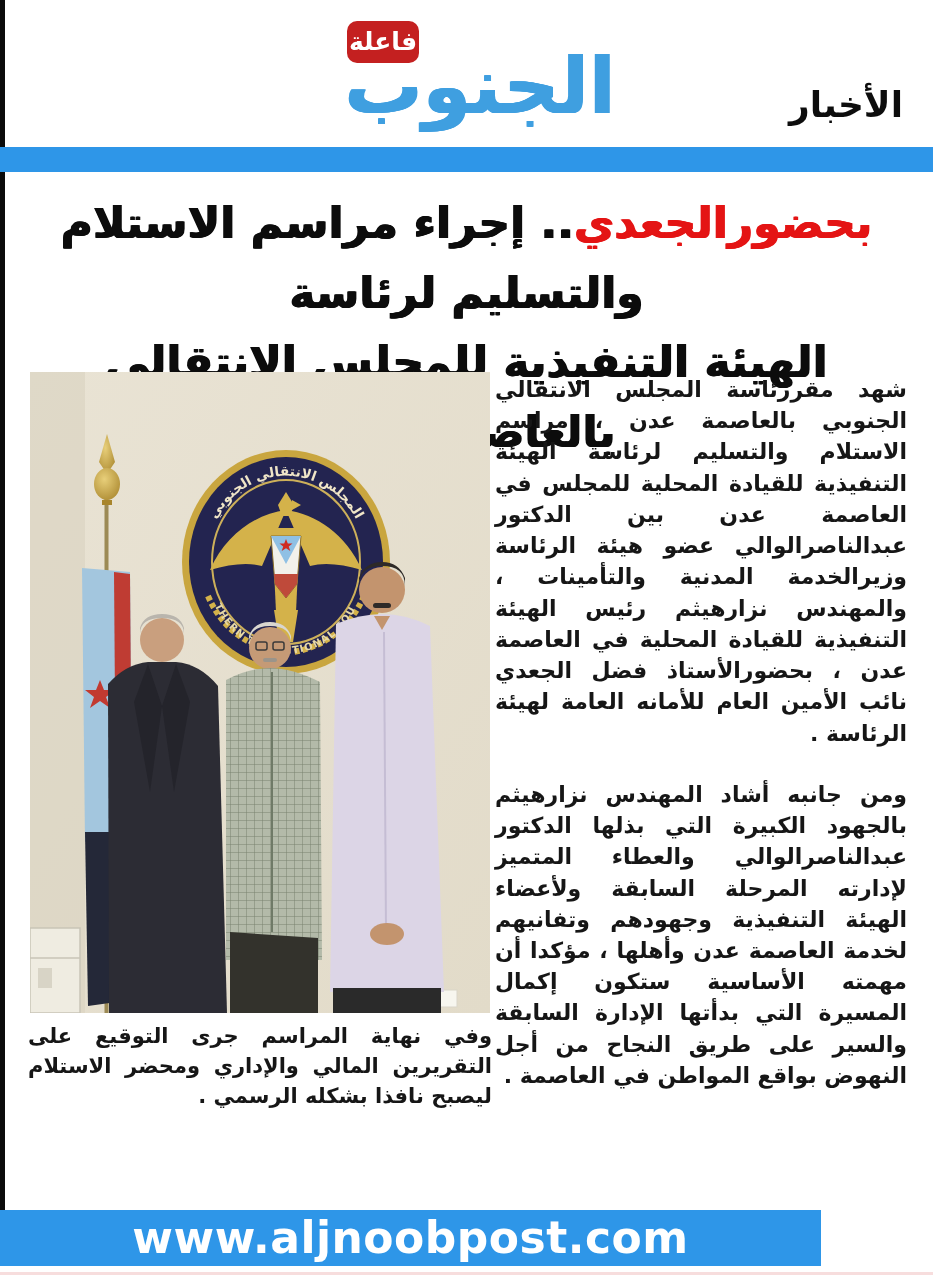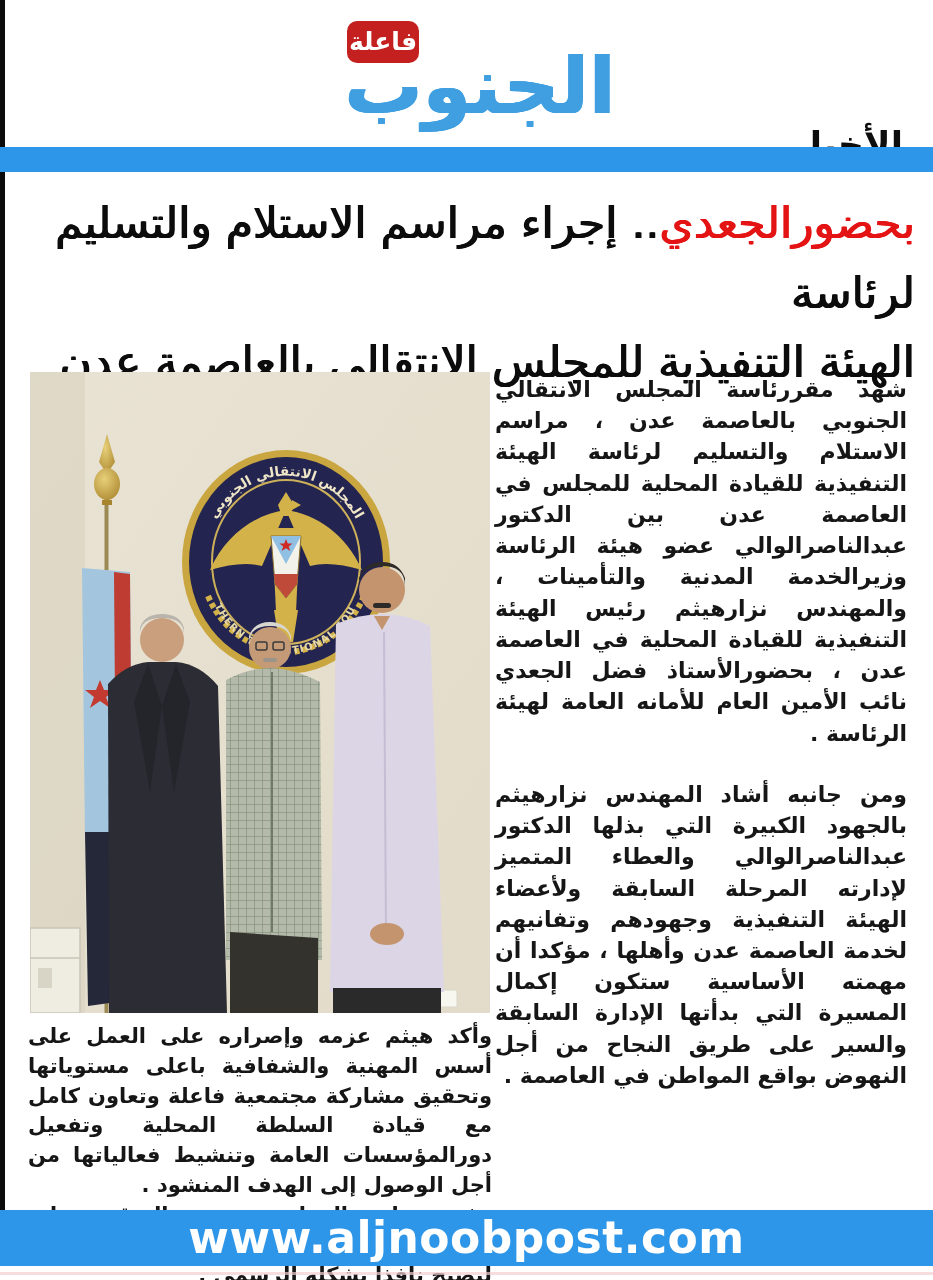--- a/index.html
+++ b/index.html
@@ -5,40 +5,40 @@
   html,body{margin:0;padding:0;background:#ffffff;}
   #page{
     position:relative;width:933px;height:1280px;margin:0 auto;
     background:#ffffff;overflow:hidden;
     font-family:"DejaVu Sans",sans-serif;
   }
   
   .left-rule{position:absolute;left:0;top:0;width:5px;height:1213px;background:#0b0b0b;}
   
   .section-label{
-    position:absolute;top:84px;right:30px;font-size:36px;font-weight:600;color:#0d0d0d;direction:rtl;margin-top:40px;
+    position:absolute;top:84px;right:30px;font-size:36px;font-weight:600;color:#0d0d0d;direction:rtl;
   }
   .date-label{
     position:absolute;top:98px;left:20px;font-size:28px;font-weight:600;color:#111;direction:rtl;
   }
   .logo{position:absolute;top:0;left:335px;width:290px;height:150px;}
   .logo-badge{
     position:absolute;top:21px;left:12px;width:72px;height:42px;background:#c42020;border-radius:10px;
     color:#fff;font-size:25px;font-weight:bold;text-align:center;line-height:42px;direction:rtl;
   }
   .logo-name{
     position:absolute;top:40px;left:0;width:290px;text-align:center;
     font-size:78px;font-weight:bold;color:#3f9fe0;direction:rtl;line-height:1.2;
     text-shadow:0.6px 0 #3f9fe0,-0.6px 0 #3f9fe0;
   }
   .top-bar{position:absolute;top:147px;left:0;width:933px;height:25px;background:#2e96e8;}
   
   .headline{
-    position:absolute;top:188px;left:18px;width:897px;direction:rtl;
-    font-size:44px;font-weight:normal;color:#0c0c0c;line-height:1.58;
+    position:absolute;top:188px;left:18px;width:897px;direction:rtl;text-align:center;
+    font-size:44px;font-weight:bold;color:#0c0c0c;line-height:1.58;
     text-shadow:0.7px 0 currentColor,-0.7px 0 currentColor;
   }
   .headline .hl-red{color:#e41414;}
   .headline .hl-dots{color:#0c0c0c;letter-spacing:2px;}
   
   .col-right{
     position:absolute;top:374px;right:26px;width:412px;direction:rtl;
     font-size:22px;font-weight:700;color:#161616;line-height:1.42;
     text-align:justify;text-align-last:right;
   }
@@ -46,21 +46,21 @@
   .col-right p.gap{margin-bottom:30px;}
   .col-left{
     position:absolute;top:1022px;left:28px;width:464px;direction:rtl;
     font-size:21px;font-weight:700;color:#161616;line-height:1.42;
     text-align:justify;text-align-last:right;
   }
   
   .photo{position:absolute;top:372px;left:30px;width:460px;height:641px;}
   
   .footer-bar{
-    position:absolute;top:1210px;left:0;width:933px;height:56px;background:#2e96e8;
+    position:absolute;top:1210px;left:0;width:821px;height:56px;background:#2e96e8;
     color:#ffffff;font-size:44px;font-weight:bold;text-align:center;line-height:56px;
     letter-spacing:0.5px;
   }
   .scan-pink{position:absolute;top:1272px;left:0;width:933px;height:3px;background:#f3cfcf;opacity:.7;}
 </style>
 </head>
 <body>
 
 <div id="page">
 
@@ -183,21 +183,20 @@
     </g>
   </svg>
 
   <div class="col-right">
     <p class="gap">شهد مقررئاسة المجلس الانتقالي الجنوبي بالعاصمة عدن ، مراسم الاستلام والتسليم لرئاسة الهيئة التنفيذية للقيادة المحلية للمجلس في العاصمة عدن بين الدكتور عبدالناصرالوالي عضو هيئة الرئاسة وزيرالخدمة المدنية والتأمينات ، والمهندس نزارهيثم رئيس الهيئة التنفيذية للقيادة المحلية في العاصمة عدن ، بحضورالأستاذ فضل الجعدي نائب الأمين العام للأمانه العامة لهيئة الرئاسة .</p>
     <p>ومن جانبه أشاد المهندس نزارهيثم بالجهود الكبيرة التي بذلها الدكتور عبدالناصرالوالي والعطاء المتميز لإدارته المرحلة السابقة ولأعضاء الهيئة التنفيذية وجهودهم وتفانيهم لخدمة العاصمة عدن وأهلها ، مؤكدا أن مهمته الأساسية ستكون إكمال المسيرة التي بدأتها الإدارة السابقة والسير على طريق النجاح من أجل النهوض بواقع المواطن في العاصمة .</p>
 
   </div>
 
   <div class="col-left">
-    <p>وأكد هيثم عزمه وإصراره على العمل على أسس المهنية والشفافية باعلى مستوياتها وتحقيق مشاركة مجتمعية فاعلة وتعاون كامل مع قيادة السلطة المحلية وتفعيل دورالمؤسسات العامة وتنشيط فعالياتها من أجل الوصول إلى الهدف المنشود .</p>
     <p>وفي نهاية المراسم جرى التوقيع على التقريرين المالي والإداري ومحضر الاستلام ليصبح نافذا بشكله الرسمي .</p>
   </div>
 
   <div class="footer-bar">
     <span>www.aljnoobpost.com</span>
   </div>
   <div class="scan-pink"></div>
 
 </div>
 

